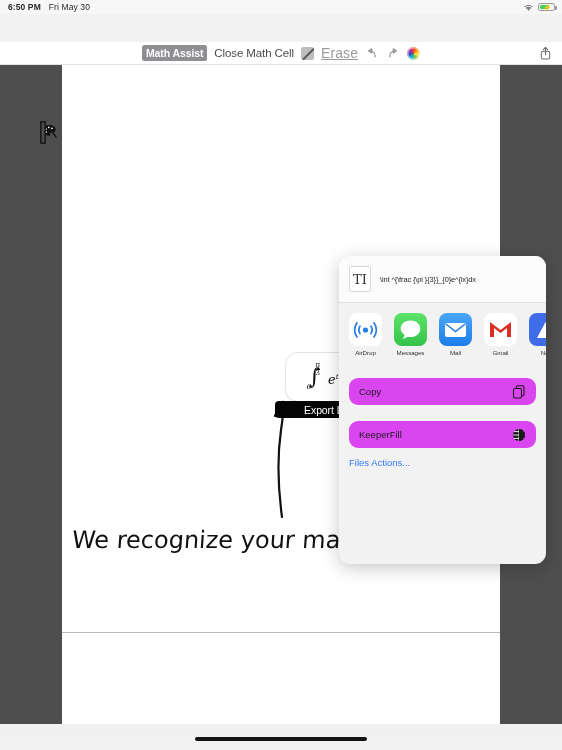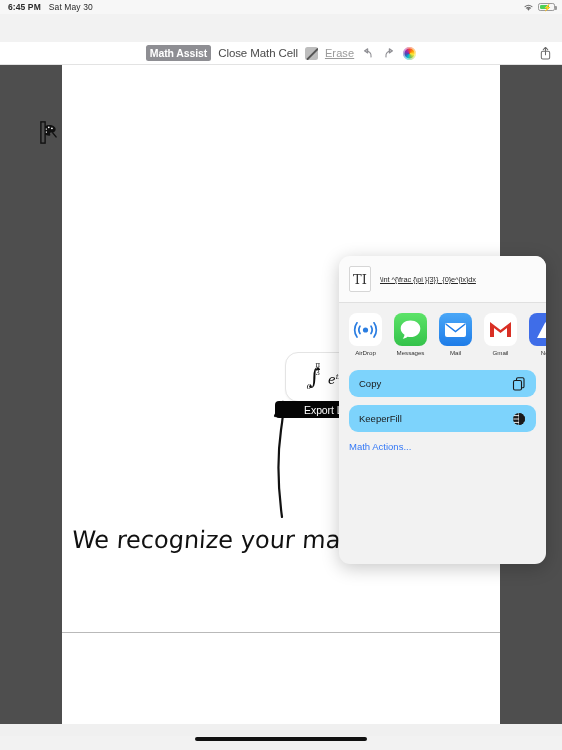--- a/index.html
+++ b/index.html
@@ -63,21 +63,21 @@
   }
   .tb-text { font-size:11.5px; color:#4a4a4a; font-weight:400; letter-spacing:-.1px; cursor:pointer; }
   .pen-icon {
     width:13px; height:13px; border-radius:2.5px; background:#bdbdbd;
     position:relative; overflow:hidden; cursor:pointer;
   }
   .pen-icon:after {
     content:""; position:absolute; left:-1px; top:5.6px; width:19px; height:1.6px;
     background:#555; transform:rotate(-45deg);
   }
-  .erase-label { font-size:11px; color:#9a9a9a; letter-spacing:.1px; cursor:pointer;text-decoration:underline; }
+  .erase-label { font-size:14px; color:#9a9a9a; letter-spacing:.1px; cursor:pointer;text-decoration:underline; }
   .arrow-svg { width:14px; height:13px; display:block; cursor:pointer; }
   .colorwheel {
     width:13px; height:13px; border-radius:50%; cursor:pointer;
     background:conic-gradient(#f44336,#ff9800,#ffeb3b,#8bc34a,#00bcd4,#3f51b5,#9c27b0,#f44336);
     box-shadow:inset 0 0 0 1.5px rgba(255,255,255,.55);
   }
   .share-top {
     position:absolute; right:10px; top:50%; transform:translateY(-50%);
     width:13px; height:15px; cursor:pointer;
   }
@@ -141,30 +141,30 @@
     height:47px; background:#fbfbfb; display:flex; align-items:center;
     padding:0 10px; border-bottom:0.5px solid #e0e0e0;
   }
   .doc-thumb {
     width:22px; height:26px; background:#ffffff; border:1px solid #d6d6d6;
     border-radius:2px; display:flex; align-items:center; justify-content:center;
     font-family:"DejaVu Serif", serif; font-size:13px; color:#333; flex:none;
   }
   .doc-title {
     margin-left:9px; font-size:7.4px; color:#262626; letter-spacing:-.1px;
-    font-family:"Liberation Sans", sans-serif; overflow:hidden;text-decoration:underline;
+    font-family:"Liberation Sans", sans-serif; overflow:hidden;
   }
   .apps-row {
     display:flex; padding:10px 0 6px 10px; gap:12px; background:#f2f2f2;
   }
   .app { width:33px; flex:none; text-align:center; cursor:pointer; }
   .app-icon { width:33px; height:33px; border-radius:8px; overflow:hidden; position:relative; }
   .app-label { font-size:6.2px; color:#333; margin-top:3px; letter-spacing:-.05px; }
   .action-group {
-    margin:8px 10px 0 10px; background:#7dd3fc; border-radius:9px; overflow:hidden;
+    margin:16px 10px 0 10px; background:#d946ef; border-radius:9px; overflow:hidden;
   }
   .action-row {
     height:27px; display:flex; align-items:center; padding:0 10px; cursor:pointer;
     font-size:9.5px; color:#1a1a1a;
   }
   .action-row + .action-row { border-top:0.5px solid #e6e6e6; }
   .action-row .ic { margin-left:auto; width:14px; height:14px; }
   .edit-actions {
     padding:9px 10px 0 10px; font-size:9.5px; color:#3478f6; cursor:pointer;
   }
@@ -174,22 +174,22 @@
     position:absolute; bottom:9px; left:50%; transform:translateX(-50%);
     width:172px; height:4px; background:#111; border-radius:2px;
   }
 </style>
 </head>
 <body>
 
 <div id="root">
 
   <div class="statusbar">
-    <span class="sb-time">6:45 PM</span>
-    <span class="sb-date">Sat May 30</span>
+    <span class="sb-time">6:50 PM</span>
+    <span class="sb-date">Fri May 30</span>
     <span class="sb-right">
       <svg class="wifi" viewBox="0 0 14 11">
         <path d="M7 9.6 L9.1 6.9 a3.2 3.2 0 0 0-4.2 0 Z" fill="#6b6b6b"></path>
         <path d="M2.6 4.4 a7 7 0 0 1 8.8 0" stroke="#6b6b6b" stroke-width="1.3" fill="none" stroke-linecap="round"></path>
         <path d="M4.3 6.3 a4.5 4.5 0 0 1 5.4 0" stroke="#6b6b6b" stroke-width="1.3" fill="none" stroke-linecap="round"></path>
       </svg>
       <span class="battery">
         <span class="fill"></span>
         <span class="bolt">⚡</span>
       </span>
@@ -326,18 +326,18 @@
         <div class="action-row">
           <span>KeeperFill</span>
           <svg class="ic" viewBox="0 0 14 14">
             <circle cx="7" cy="7" r="6" fill="#1a1a1a"></circle>
             <path d="M7 1 v12 M2 3.6 h10 M1.3 7 h11.4 M2 10.4 h10" stroke="#fff" stroke-width="0.9"></path>
             <path d="M7 1 a6 6 0 0 1 0 12" fill="#1a1a1a"></path>
           </svg>
         </div>
       </div>
 
-      <div class="edit-actions">Math Actions...</div>
+      <div class="edit-actions">Files Actions...</div>
     </div>
   </div>
 
   <div class="home-ind"></div>
 </div>
 
 </body></html>

